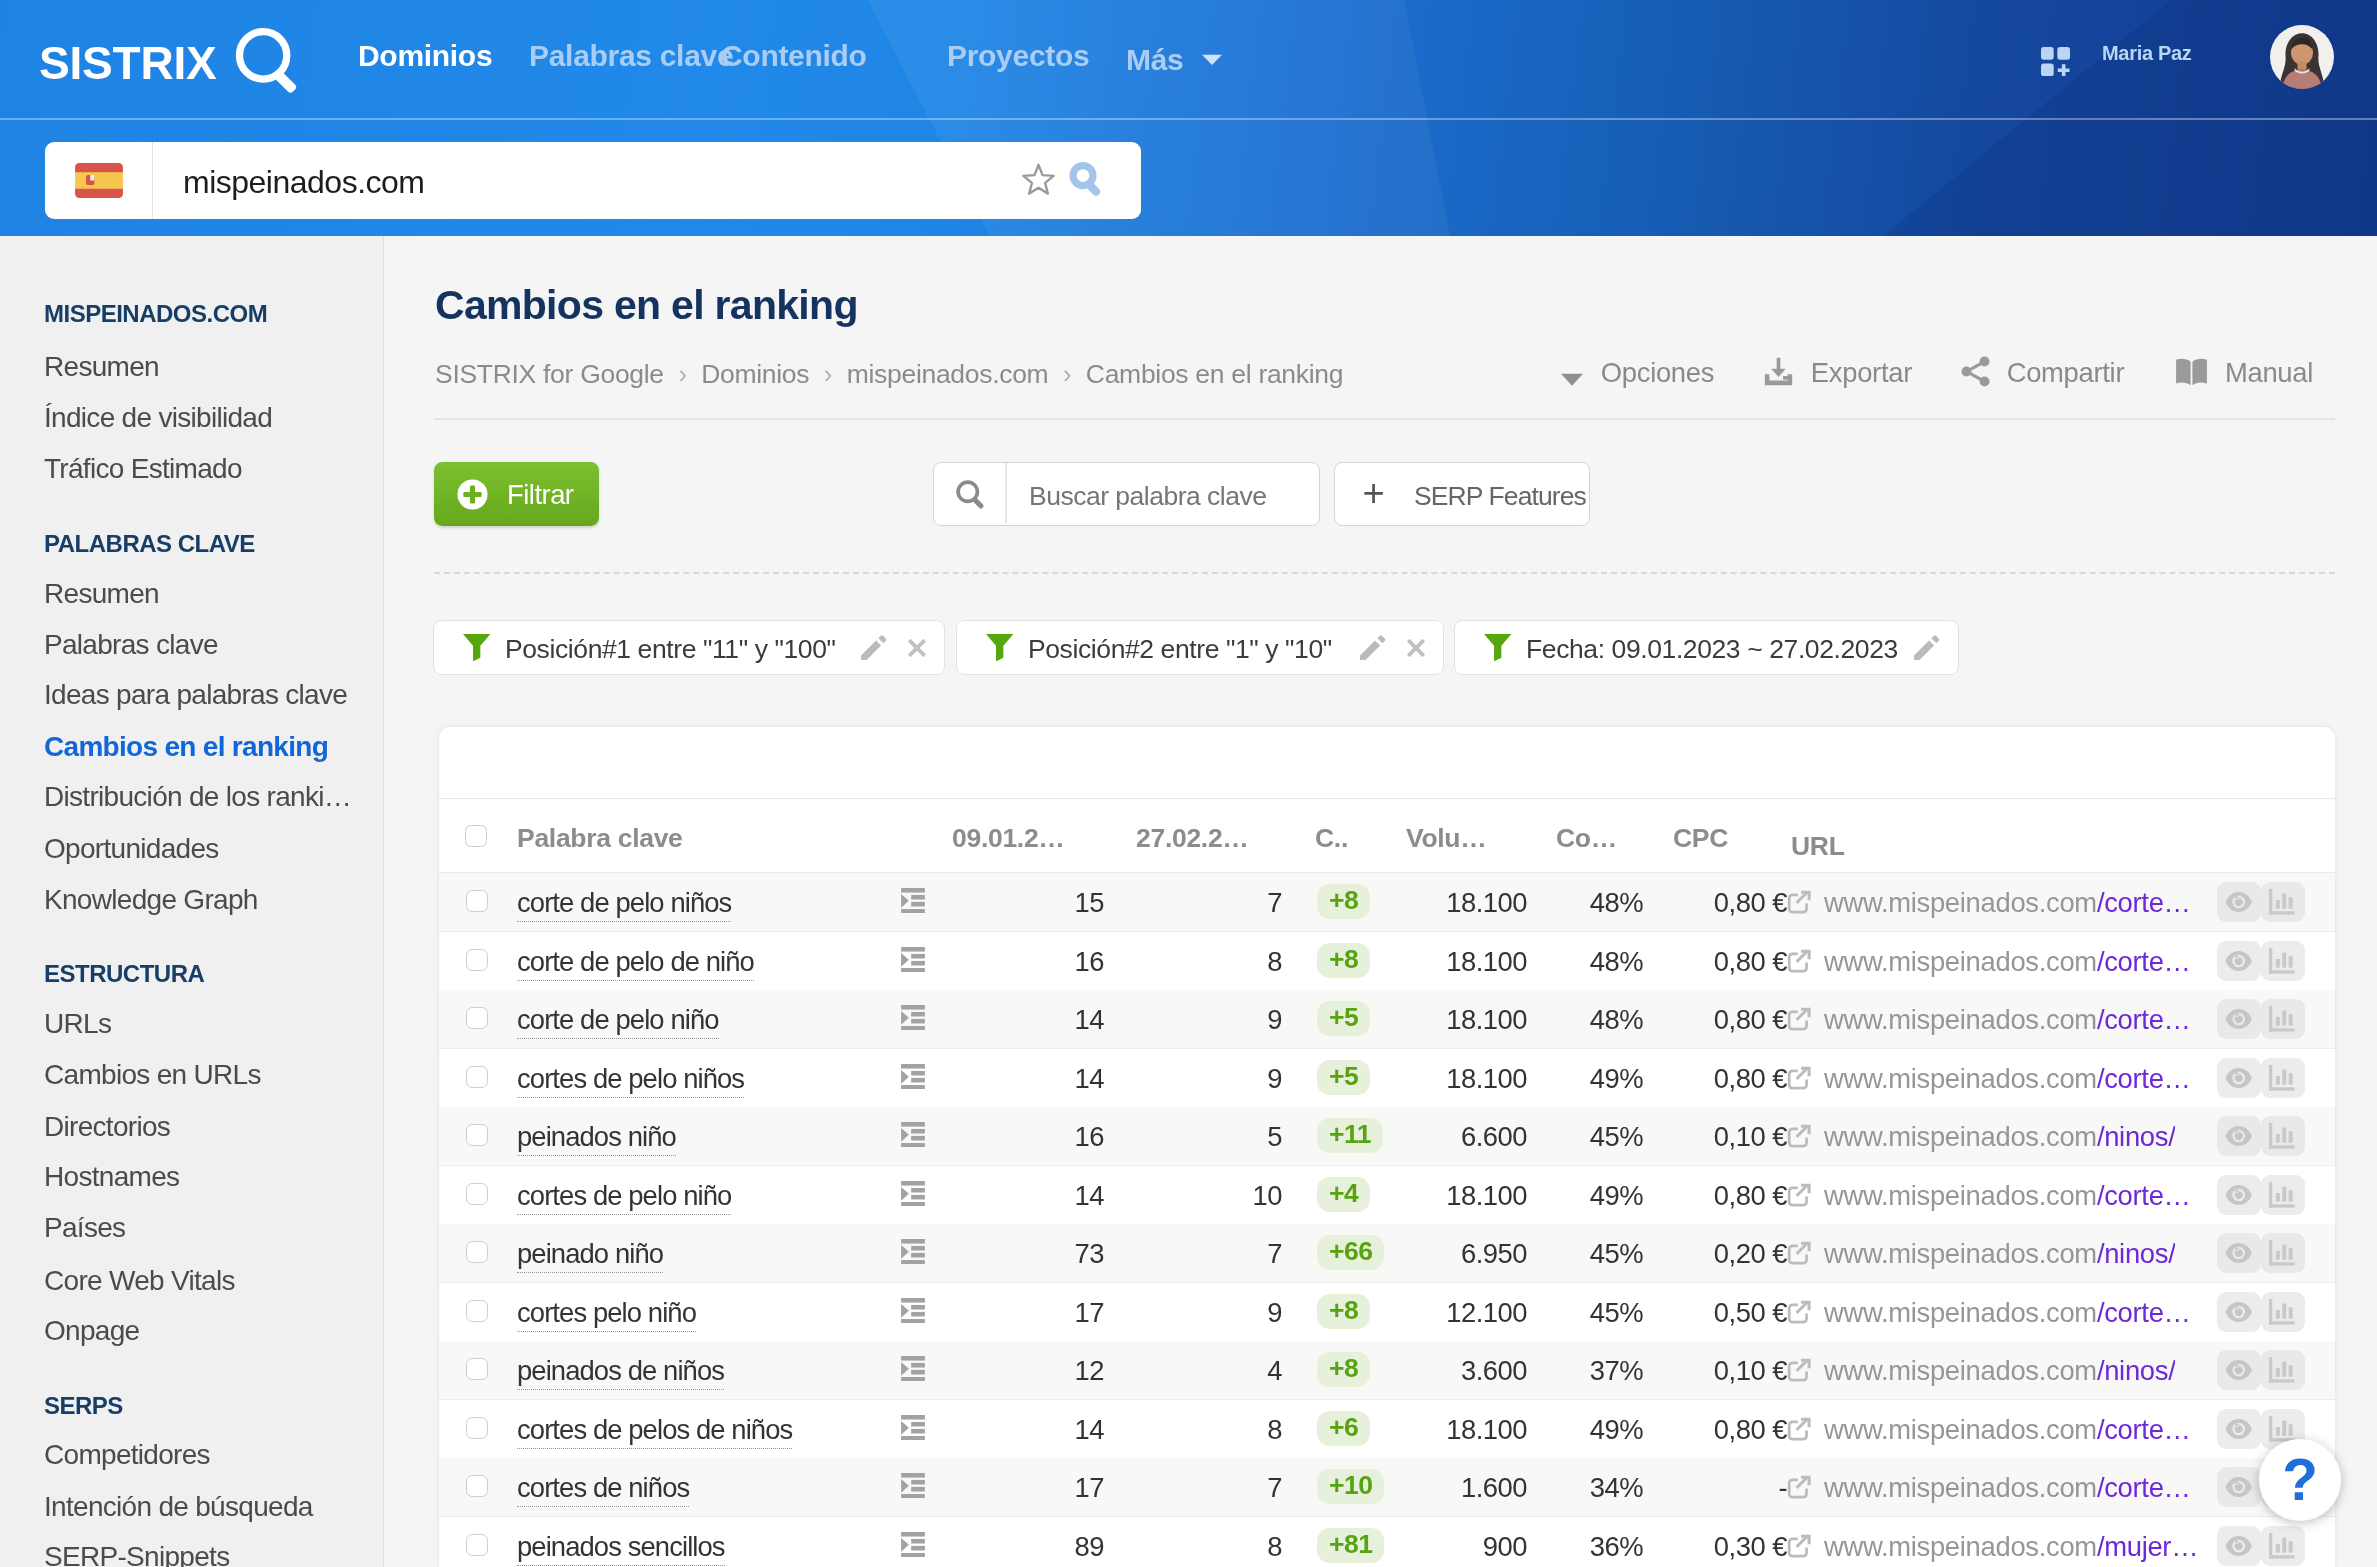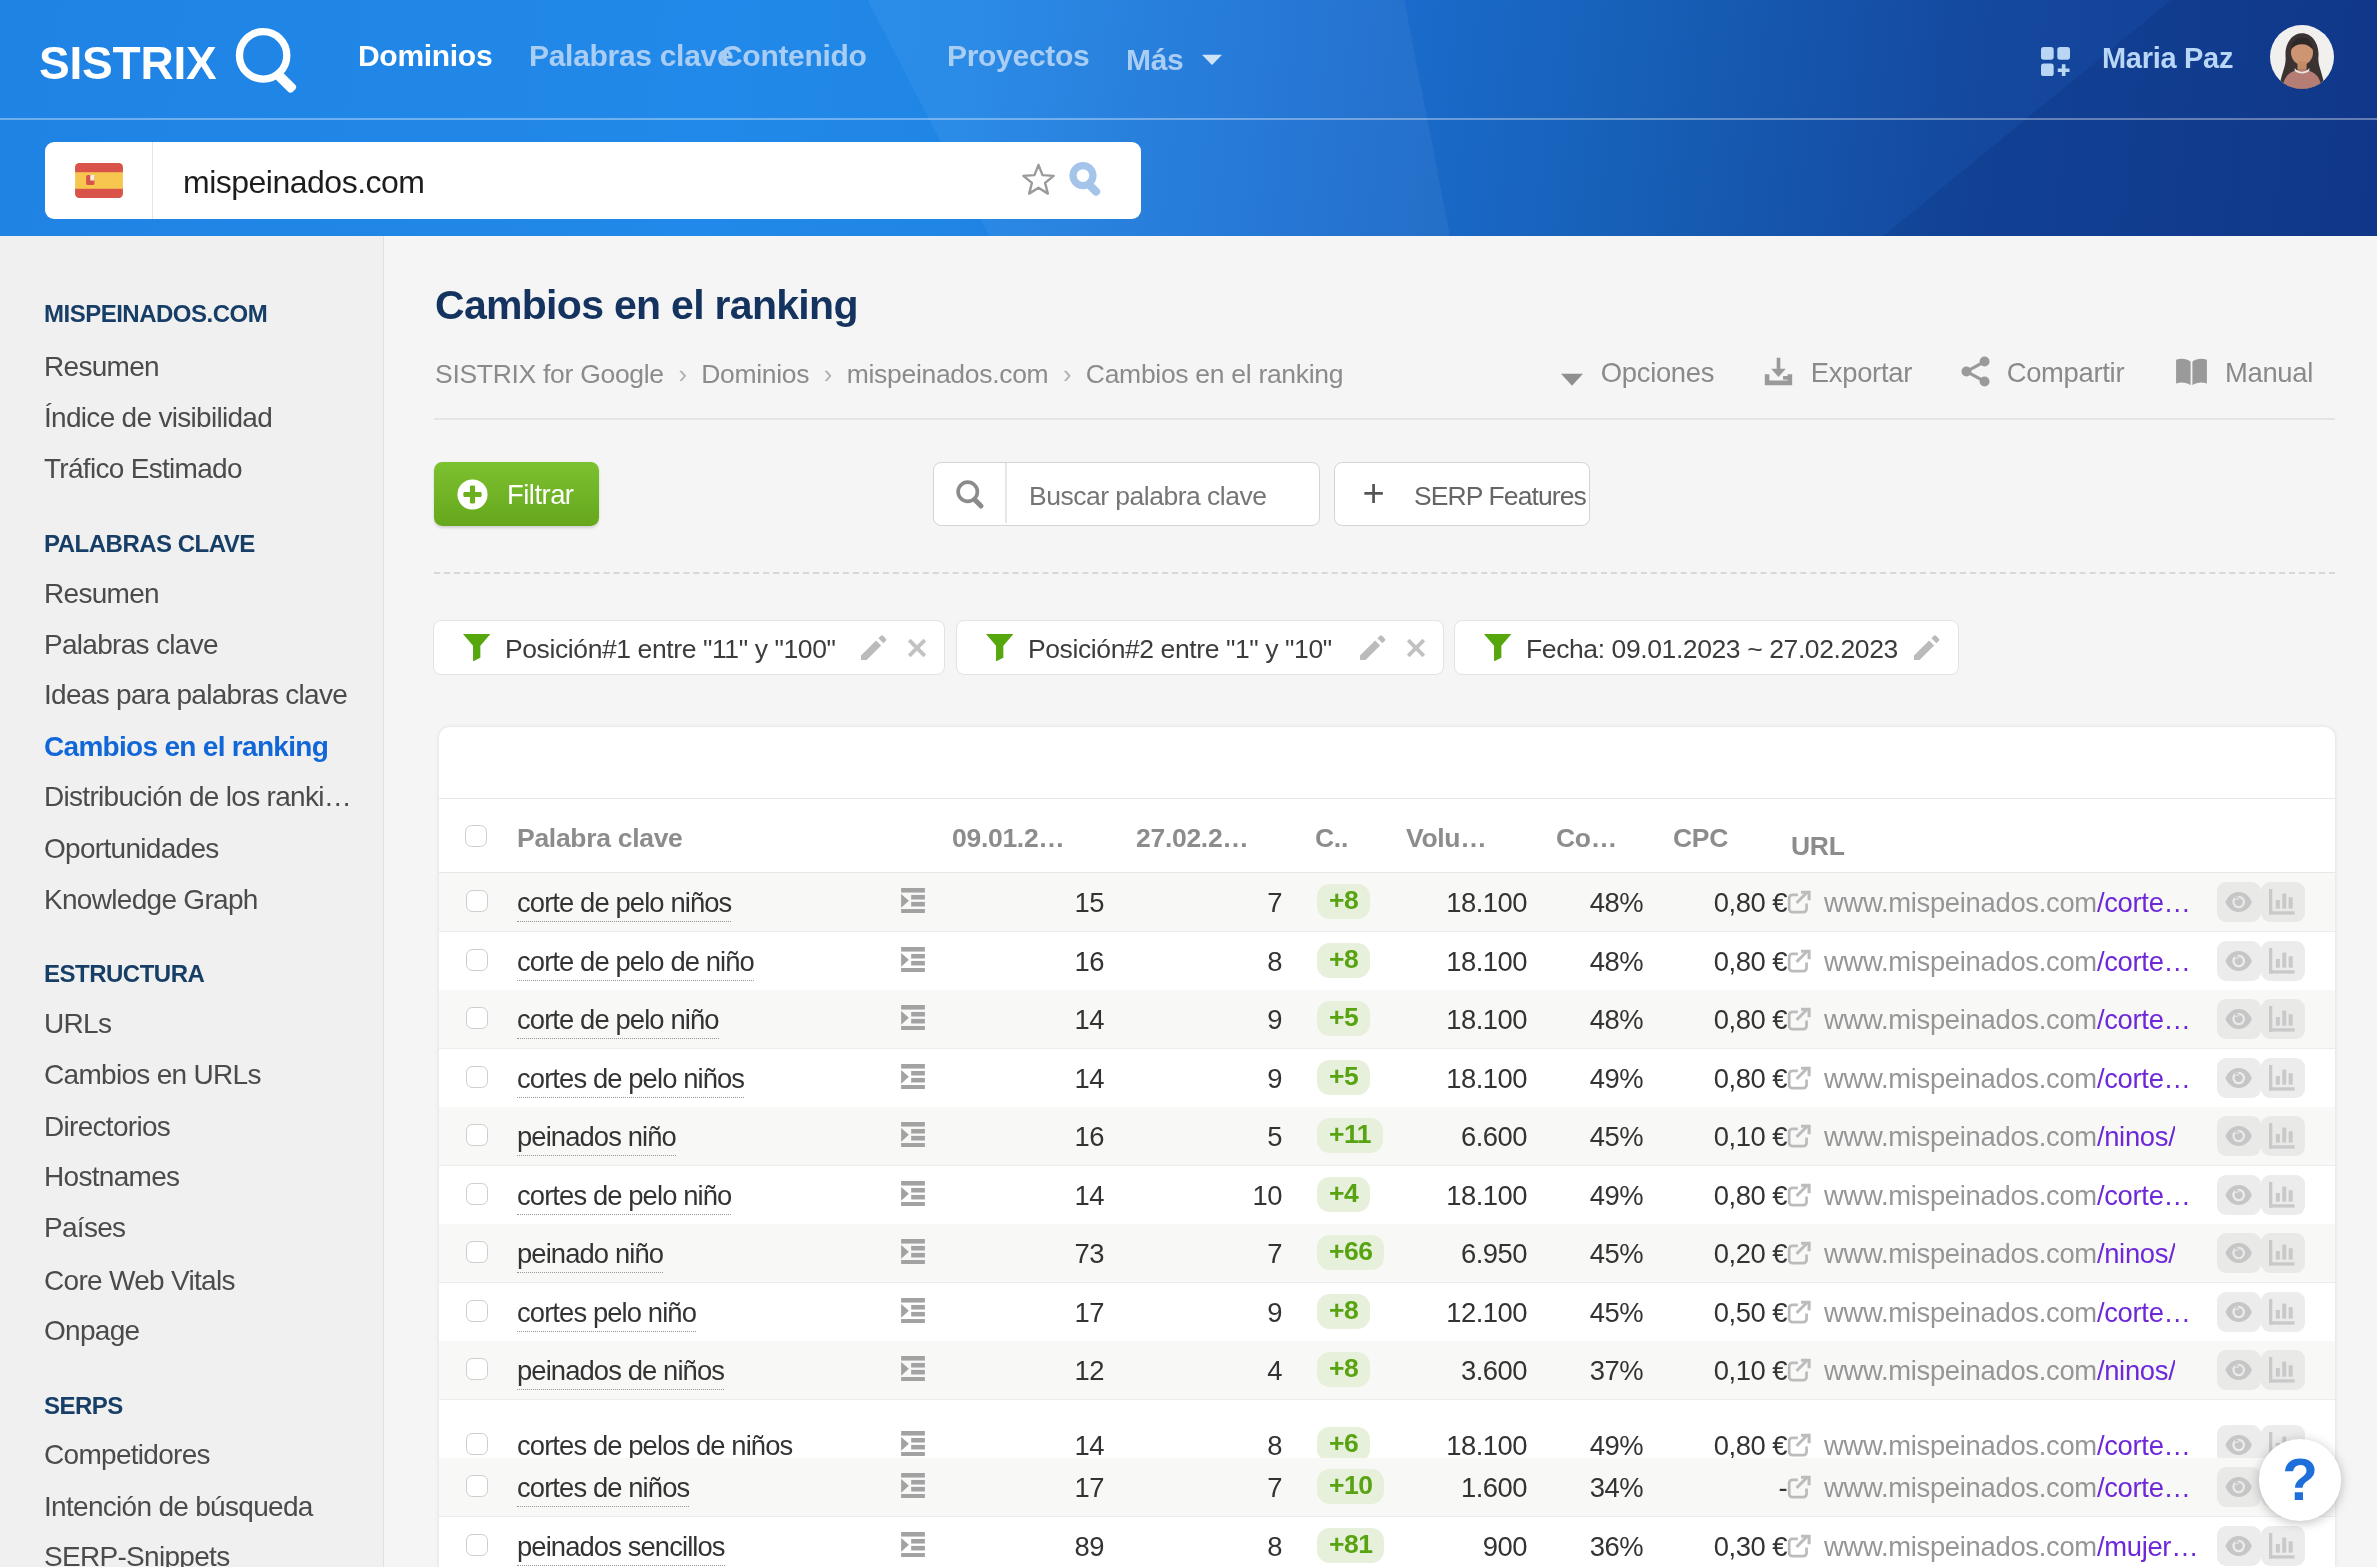--- a/index.html
+++ b/index.html
@@ -10,21 +10,21 @@
 #topbar { position:absolute; left:0; top:0; width:2377px; height:236px;
   background:linear-gradient(97deg, #1f83e4 0%, #2189e9 30%, #2086e6 40%, #1b6fd2 55%, #1760b8 68%, #14489e 83%, #123c93 100%);
   overflow:hidden; }
 #topbar .facets { position:absolute; left:0; top:0; }
 #navline { position:absolute; left:0; top:118px; width:2377px; height:1.8px; background:rgba(255,255,255,0.35); }
 #logo { position:absolute; left:39px; top:36px; color:#fff; font-size:46px; font-weight:bold; letter-spacing:-0.2px; }
 #logolens { position:absolute; left:234px; top:25.6px; }
 .nav { position:absolute; top:39px; font-size:30px; font-weight:bold; color:#a9cdf3; letter-spacing:-0.3px; white-space:nowrap; }
 .nav.on { color:#ffffff; }
 #grid { position:absolute; left:2041px; top:47px; }
-#uname { position:absolute; left:2102px; top:42px; font-size:29px; font-weight:bold; color:#b9d6f5; letter-spacing:-0.3px; }
+#uname { position:absolute; left:2102px; top:42px; font-size:20px; font-weight:bold; color:#b9d6f5; letter-spacing:-0.3px; }
 #avatar { position:absolute; left:2270px; top:25px; }
 
 
 #sbox { position:absolute; left:45px; top:142px; width:1096px; height:77px; background:#fff; border-radius:9.1px; }
 #sflag { position:absolute; left:0; top:0; width:108px; height:77px; border-right:1.8px solid #e3e3e3; }
 #sflag svg { position:absolute; left:30px; top:21px; }
 #stext { position:absolute; left:138px; top:22px; font-size:32px; color:#1d1d1d; letter-spacing:-0.5px; }
 #sstar { position:absolute; left:976px; top:21px; }
 #smag { position:absolute; left:1024px; top:20px; }
 
@@ -629,21 +629,21 @@
  <span class="btn cha">
               <svg width="25.6" height="25.6" viewBox="0 0 28 28" style="">
 <rect x="0" y="0" width="3.6" height="28" fill="#c9c9c9"></rect>
 <rect x="0" y="24.4" width="28" height="3.6" fill="#c9c9c9"></rect>
 <rect x="7.5" y="12" width="4.4" height="9.5" fill="#c9c9c9"></rect>
 <rect x="14.5" y="5" width="4.4" height="16.5" fill="#c9c9c9"></rect>
 <rect x="21.5" y="9" width="4.4" height="12.5" fill="#c9c9c9"></rect>
 </svg>
             </span>
 </div>
-<div class="row" style="top:543px;text-decoration:underline;">
+<div class="row" style="top:527px;text-decoration:underline;">
  <span class="cb" style="left:26.5px;top:17.4px;"></span>
  <span class="kw">cortes de pelos de niños</span>
  <span class="icind"><svg width="24" height="25.6" viewBox="0 0 26 28" style="">
 <rect x="0" y="0" width="26" height="5" fill="#a2a2a2"></rect>
 <rect x="11" y="7.6" width="15" height="5" fill="#a2a2a2"></rect>
 <rect x="11" y="15.2" width="15" height="5" fill="#a2a2a2"></rect>
 <rect x="0" y="23" width="26" height="5" fill="#a2a2a2"></rect>
 <path d="M0 6.5 L8.5 14 L0 21.5 Z" fill="#a2a2a2"></path>
 </svg></span>
  <span class="n1">14</span>

